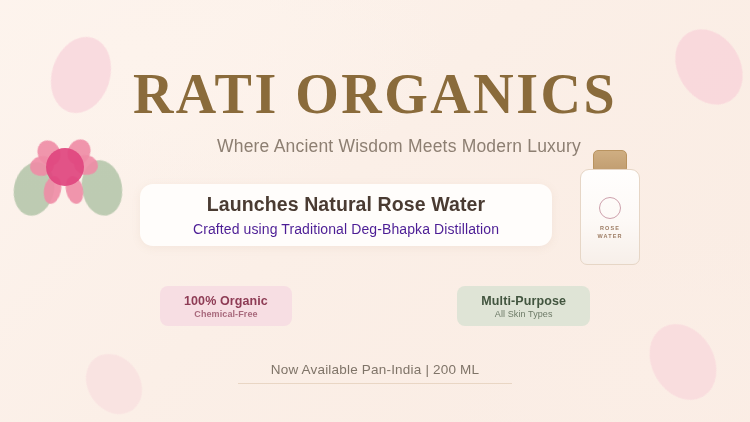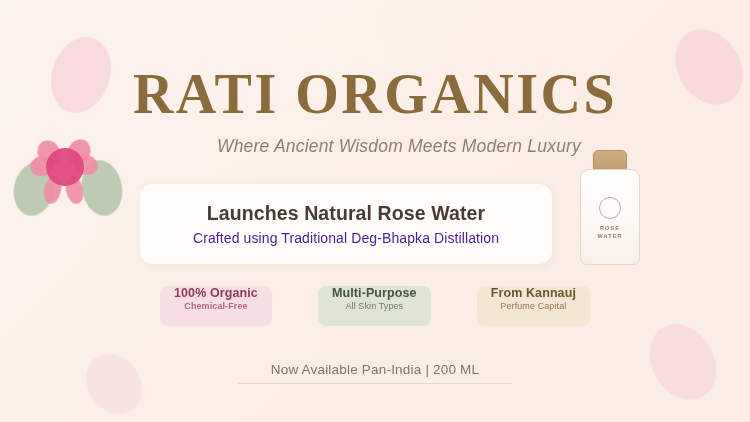--- a/index.html
+++ b/index.html
@@ -50,31 +50,30 @@
     font-family:"Liberation Serif", serif;
     font-weight:700;
     font-size:56px;
     letter-spacing:2.5px;
     color:#8a6b3b;
     line-height:1;
   }
   #brand-tagline {
     position:absolute; left:0; right:0; top:136px;
     text-align:center;
-    font-style:italic;
     font-size:17.5px;
     color:#8d7f72;
     letter-spacing:.2px;
     padding-left:48px;
   }
 
   
   #announce-card {
     position:absolute; left:140px; top:184px;
-    width:412px; height:80px;
+    width:412px; height:62px;
     background:#fffdfb;
     border-radius:13px;
     box-shadow:0 2px 10px rgba(170,130,95,.09);
     display:flex; flex-direction:column;
     align-items:center; justify-content:center;
     gap:5px;
   }
   #announce-headline {
     font-size:19.5px; font-weight:700; color:#4a3b32; letter-spacing:.1px;
   }
@@ -111,22 +110,22 @@
 
   
   #badge-row {
     position:absolute; left:160px; top:286px;
     width:430px; height:40px;
     display:flex; justify-content:space-between; align-items:center;
   }
   .badge {
     height:40px; border-radius:8px;
     display:flex; flex-direction:column;
-    align-items:center; justify-content:flex-start;
-    gap:1px; padding:0 14px;
+    align-items:center; justify-content:center;
+    gap:1px; padding:0 24px;
   }
   .badge-title { font-size:12.5px; font-weight:700; letter-spacing:.1px; }
   .badge-sub   { font-size:9px; letter-spacing:.1px; }
 
   .badge-pink  { background:#f7dee3; }
   .badge-pink  .badge-title { color:#8e3c55; }
   .badge-pink  .badge-sub   { color:#a8697c;font-weight:bold; }
 
   .badge-sage  { background:#dfe4d6; }
   .badge-sage  .badge-title { color:#42553f; }
@@ -190,22 +189,18 @@
 
   <div id="badge-row">
     <div class="badge badge-pink">
       <div class="badge-title">100% Organic</div>
       <div class="badge-sub">Chemical-Free</div>
     </div>
     <div class="badge badge-sage">
       <div class="badge-title">Multi-Purpose</div>
       <div class="badge-sub">All Skin Types</div>
     </div>
-    <div class="badge badge-tan">
-      <div class="badge-title">From Kannauj</div>
-      <div class="badge-sub">Perfume Capital</div>
-    </div>
   </div>
 
   <div id="footer-text">Now Available Pan-India | 200 ML</div>
   <div id="footer-rule"></div>
 
 </div>
 
 </body></html>

